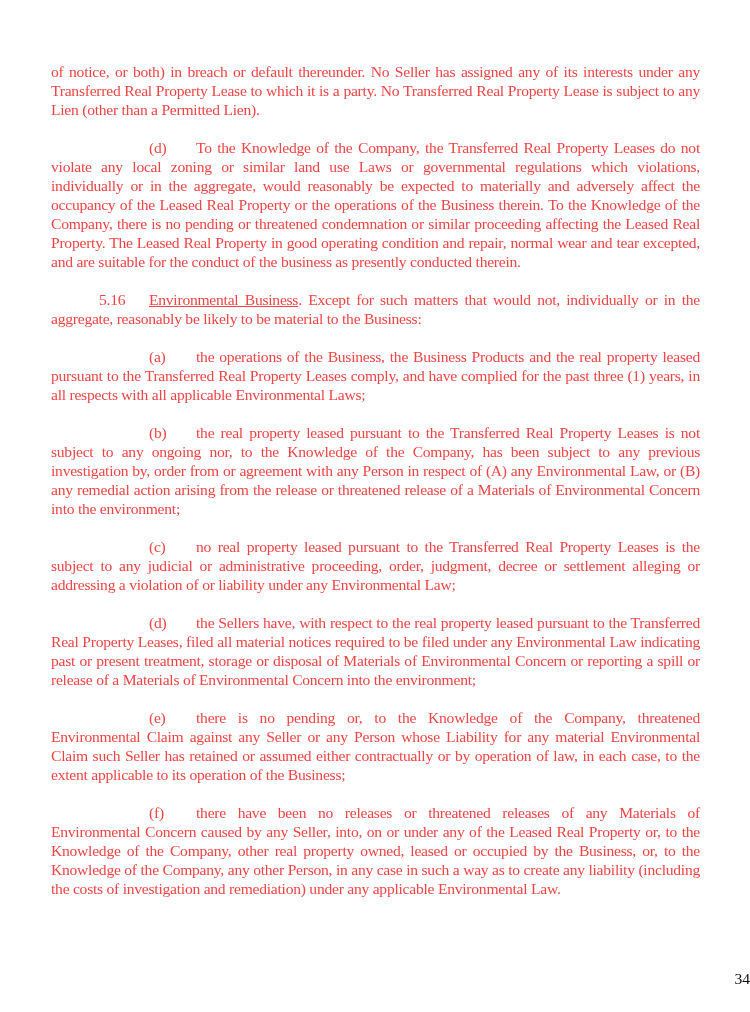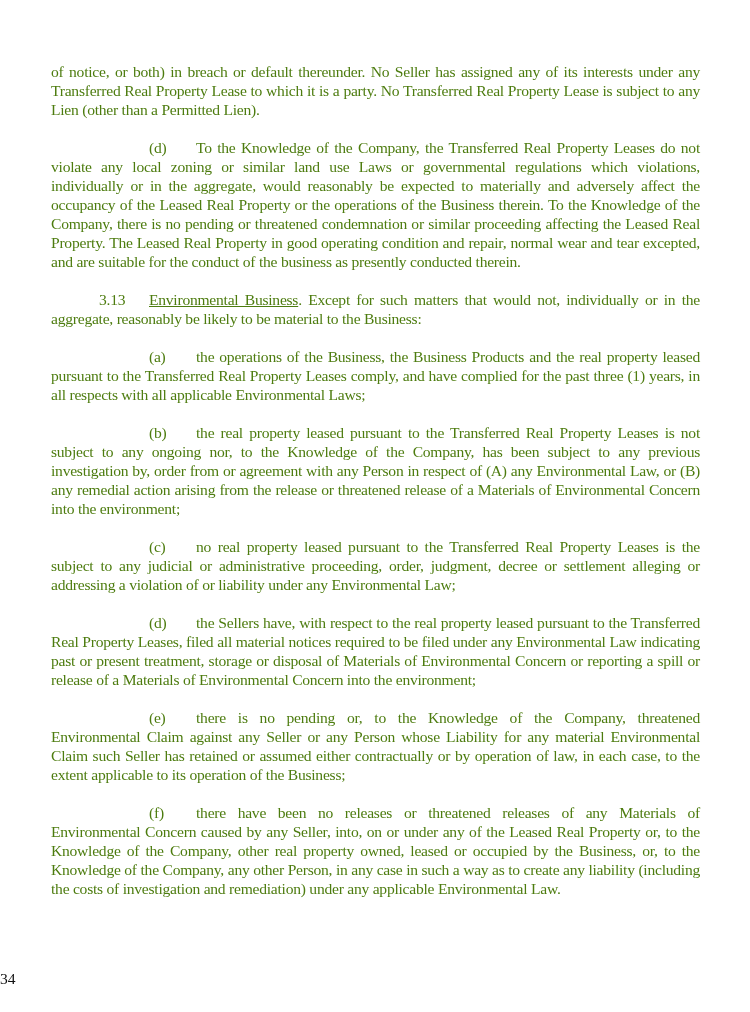--- a/index.html
+++ b/index.html
@@ -1,41 +1,41 @@
 <!DOCTYPE html>
 <html><head>
 <meta charset="utf-8">
 <style>
   html, body { margin: 0; padding: 0; background: #ffffff; }
   body { width: 750px; height: 1012px; position: relative; overflow: hidden; }
   .page {
     position: absolute; left: 51px; top: 62px; width: 649px;
-    font-family: "Liberation Serif", serif; color: #4d7c0f;
+    font-family: "Liberation Serif", serif; color: #ef4444;
     font-size: 15.6px; line-height: 19px; letter-spacing: -0.25px;
   }
   .para { margin: 0 0 19px 0; text-align: justify; }
   .indent1 { text-indent: 48px; }
   .indent2 { text-indent: 98px; }
   .lbl { display: inline-block; width: 47px; text-indent: 0; }
   .secnum { display: inline-block; width: 50px; text-indent: 0; }
   .u { text-decoration: underline; }
   .pagenum {
-    position: absolute; left: 0; width: 750px; top: 970px; text-align: left;
+    position: absolute; left: 0; width: 750px; top: 970px; text-align: right;
     font-family: "Liberation Serif", serif; font-size: 15.6px; color: #111;
   }
 </style>
 </head>
 <body>
 
 <div class="page">
   <p class="para">of notice, or both) in breach or default thereunder. No Seller has assigned any of its interests under any Transferred Real Property Lease to which it is a party.  No Transferred Real Property Lease is subject to any Lien (other than a Permitted Lien).</p>
 
   <p class="para indent2"><span class="lbl">(d)</span><span>To the Knowledge of the Company, the Transferred Real Property Leases do not violate any local zoning or similar land use Laws or governmental regulations which violations, individually or in the aggregate, would reasonably be expected to materially and adversely affect the occupancy of the Leased Real Property or the operations of the Business therein. To the Knowledge of the Company, there is no pending or threatened condemnation or similar proceeding affecting the Leased Real Property.  The Leased Real Property in good operating condition and repair, normal wear and tear excepted, and are suitable for the conduct of the business as presently conducted therein.</span></p>
 
-  <p class="para indent1"><span class="secnum">3.13</span><span class="u">Environmental Business</span><span>.  Except for such matters that would not, individually or in the aggregate, reasonably be likely to be material to the Business:</span></p>
+  <p class="para indent1"><span class="secnum">5.16</span><span class="u">Environmental Business</span><span>.  Except for such matters that would not, individually or in the aggregate, reasonably be likely to be material to the Business:</span></p>
 
   <p class="para indent2"><span class="lbl">(a)</span><span>the operations of the Business, the Business Products and the real property leased pursuant to the Transferred Real Property Leases comply, and have complied for the past three (1) years, in all respects with all applicable Environmental Laws;</span></p>
 
   <p class="para indent2"><span class="lbl">(b)</span><span>the real property leased pursuant to the Transferred Real Property Leases is not subject to any ongoing nor, to the Knowledge of the Company, has been subject to any previous investigation by, order from or agreement with any Person in respect of (A) any Environmental Law, or (B) any remedial action arising from the release or threatened release of a Materials of Environmental Concern into the environment;</span></p>
 
   <p class="para indent2"><span class="lbl">(c)</span><span>no real property leased pursuant to the Transferred Real Property Leases is the subject to any judicial or administrative proceeding, order, judgment, decree or settlement alleging or addressing a violation of or liability under any Environmental Law;</span></p>
 
   <p class="para indent2"><span class="lbl">(d)</span><span>the Sellers have, with respect to the real property leased pursuant to the Transferred Real Property Leases, filed all material notices required to be filed under any Environmental Law indicating past or present treatment, storage or disposal of Materials of Environmental Concern or reporting a spill or release of a Materials of Environmental Concern into the environment;</span></p>
 
   <p class="para indent2"><span class="lbl">(e)</span><span>there is no pending or, to the Knowledge of the Company, threatened Environmental Claim against any Seller or any Person whose Liability for any material Environmental Claim such Seller has retained or assumed either contractually or by operation of law, in each case, to the extent applicable to its operation of the Business;</span></p>

